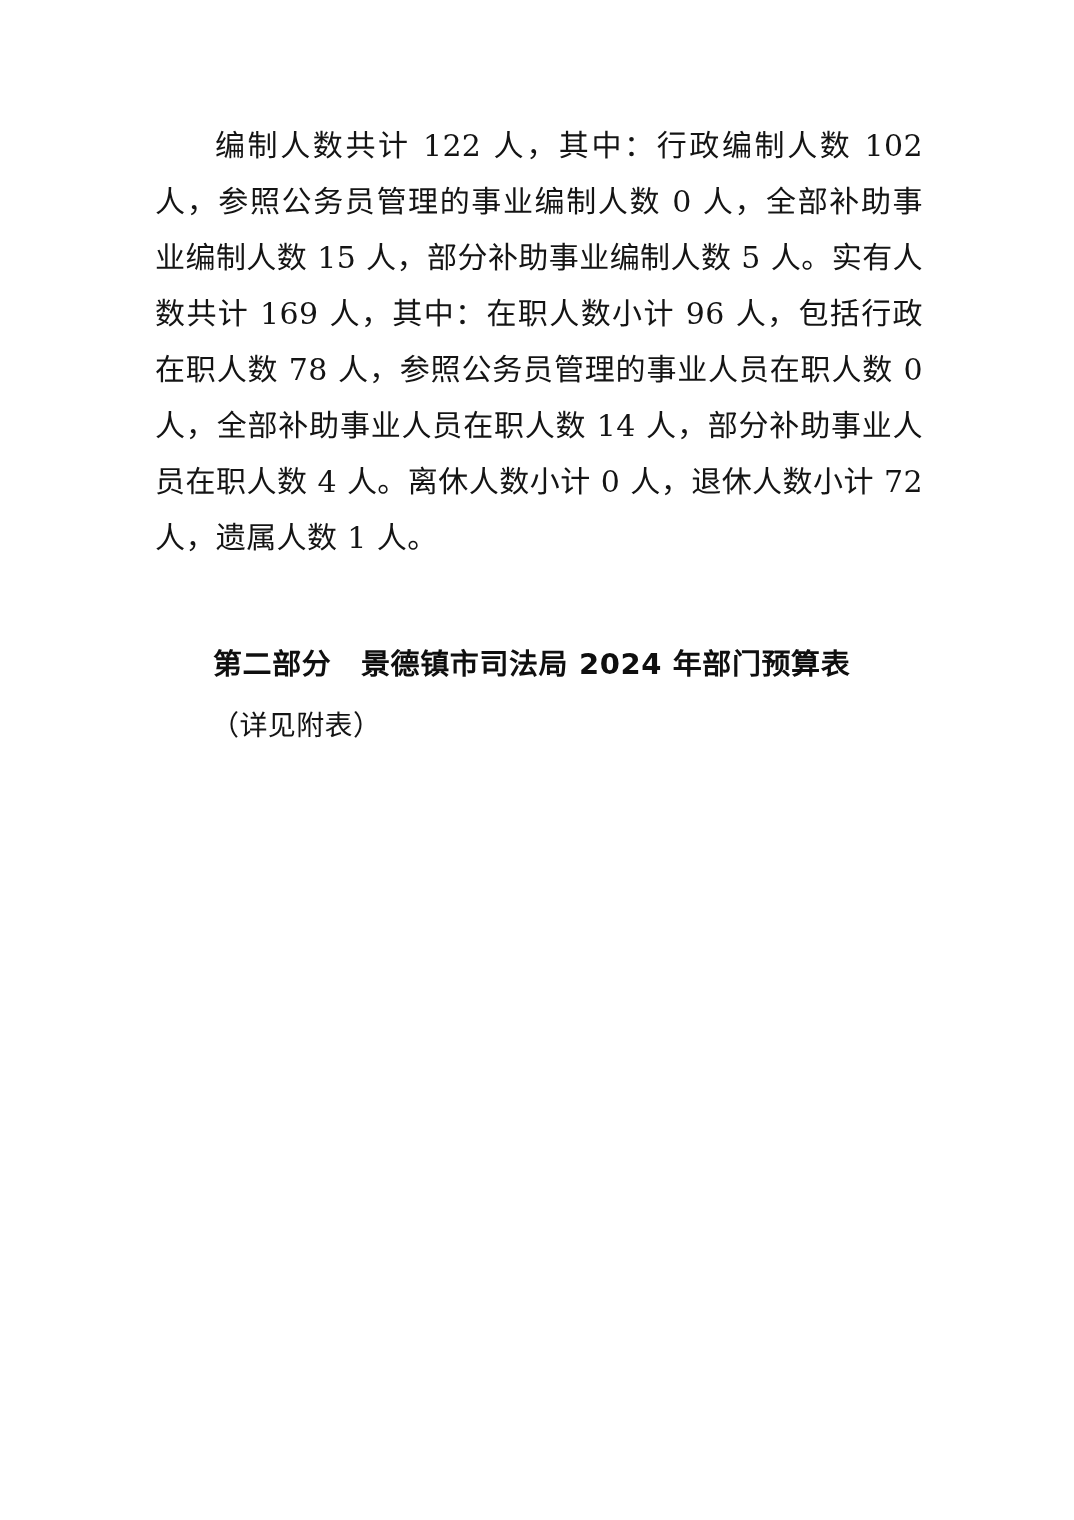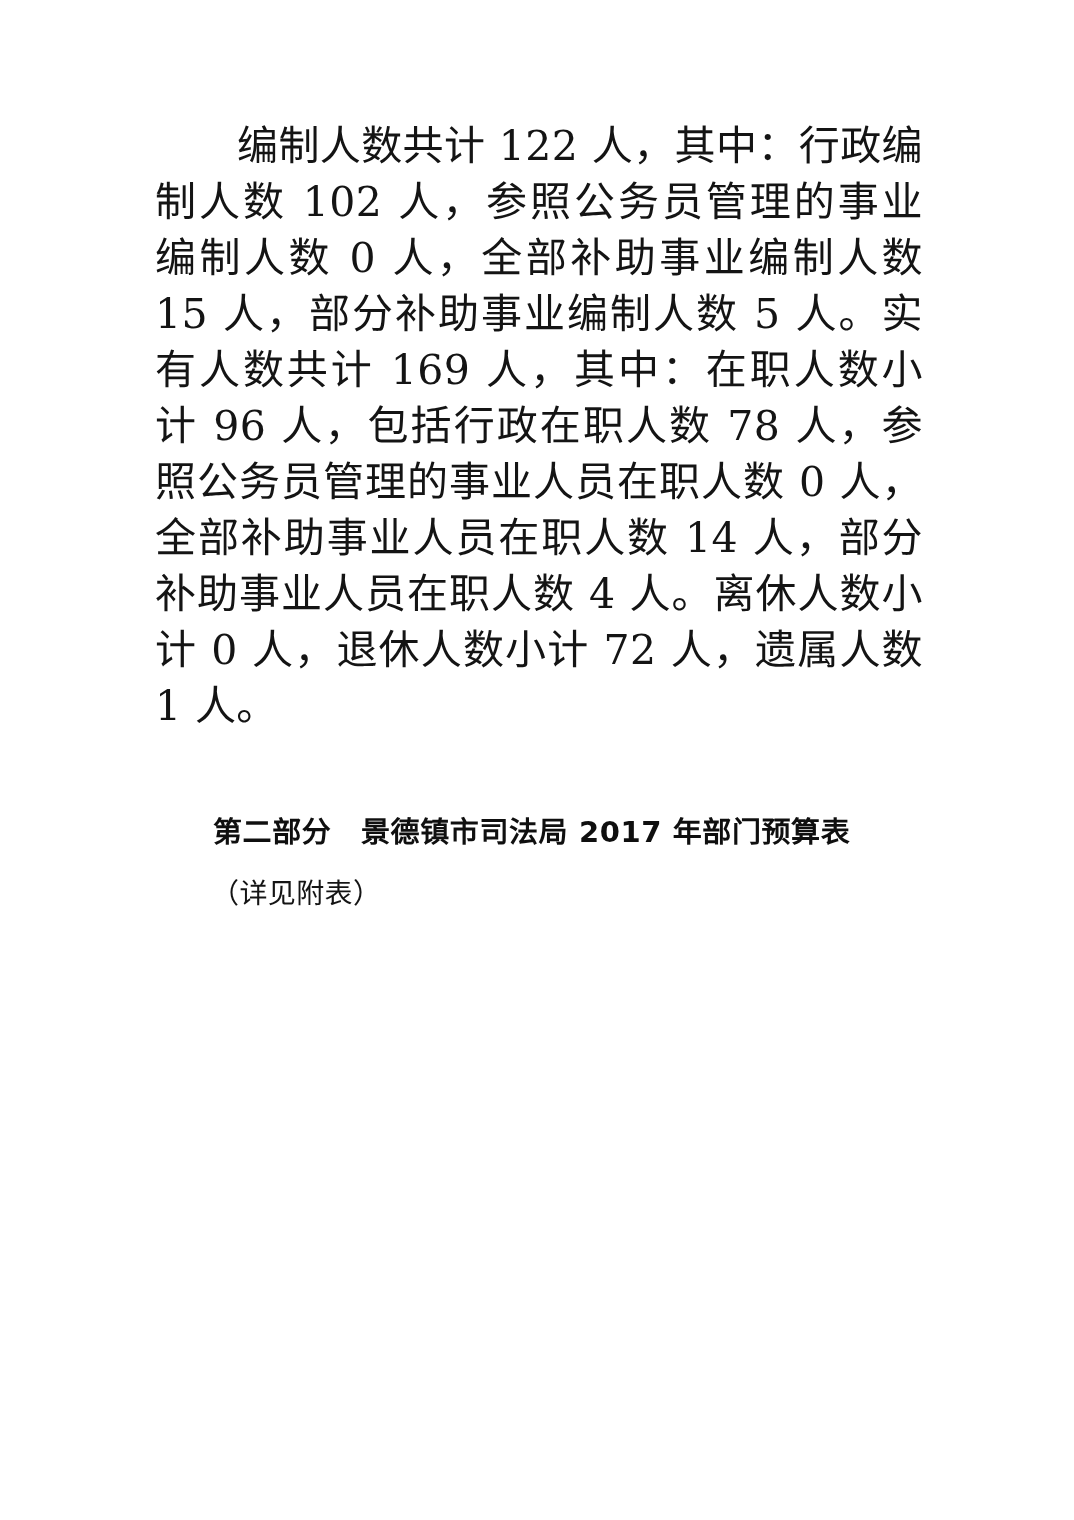--- a/index.html
+++ b/index.html
@@ -17,21 +17,21 @@
     font-family: "DejaVu Serif", "Liberation Serif", serif;
     color: #1a1a1a;
   }
   .content {
     position: absolute;
     left: 155px;
     top: 118px;
     width: 768px;
   }
   .body-para {
-    font-size: 41px;
+    font-size: 30px;
     line-height: 56px;
     text-align: justify;
     text-justify: inter-ideograph;
     text-indent: 2em;
     letter-spacing: 0.4px;
     margin: 0;
     color: #141414;
   }
   .section-heading {
     margin: 0;
@@ -54,17 +54,17 @@
     color: #141414;
   }
 </style>
 </head>
 <body>
 
 <div class="page">
   <div class="content">
     <p class="body-para">编制人数共计 122 人，其中：行政编制人数 102 人，参照公务员管理的事业编制人数 0 人，全部补助事业编制人数 15 人，部分补助事业编制人数 5 人。实有人数共计 169 人，其中：在职人数小计 96 人，包括行政在职人数 78 人，参照公务员管理的事业人员在职人数 0 人，全部补助事业人员在职人数 14 人，部分补助事业人员在职人数 4 人。离休人数小计 0 人，退休人数小计 72 人，遗属人数 1 人。</p>
 
-    <h2 class="section-heading">第二部分　景德镇市司法局 2017 年部门预算表</h2>
+    <h2 class="section-heading">第二部分　景德镇市司法局 2024 年部门预算表</h2>
 
     <p class="section-note">（详见附表）</p>
   </div>
 </div>
 
 </body></html>

